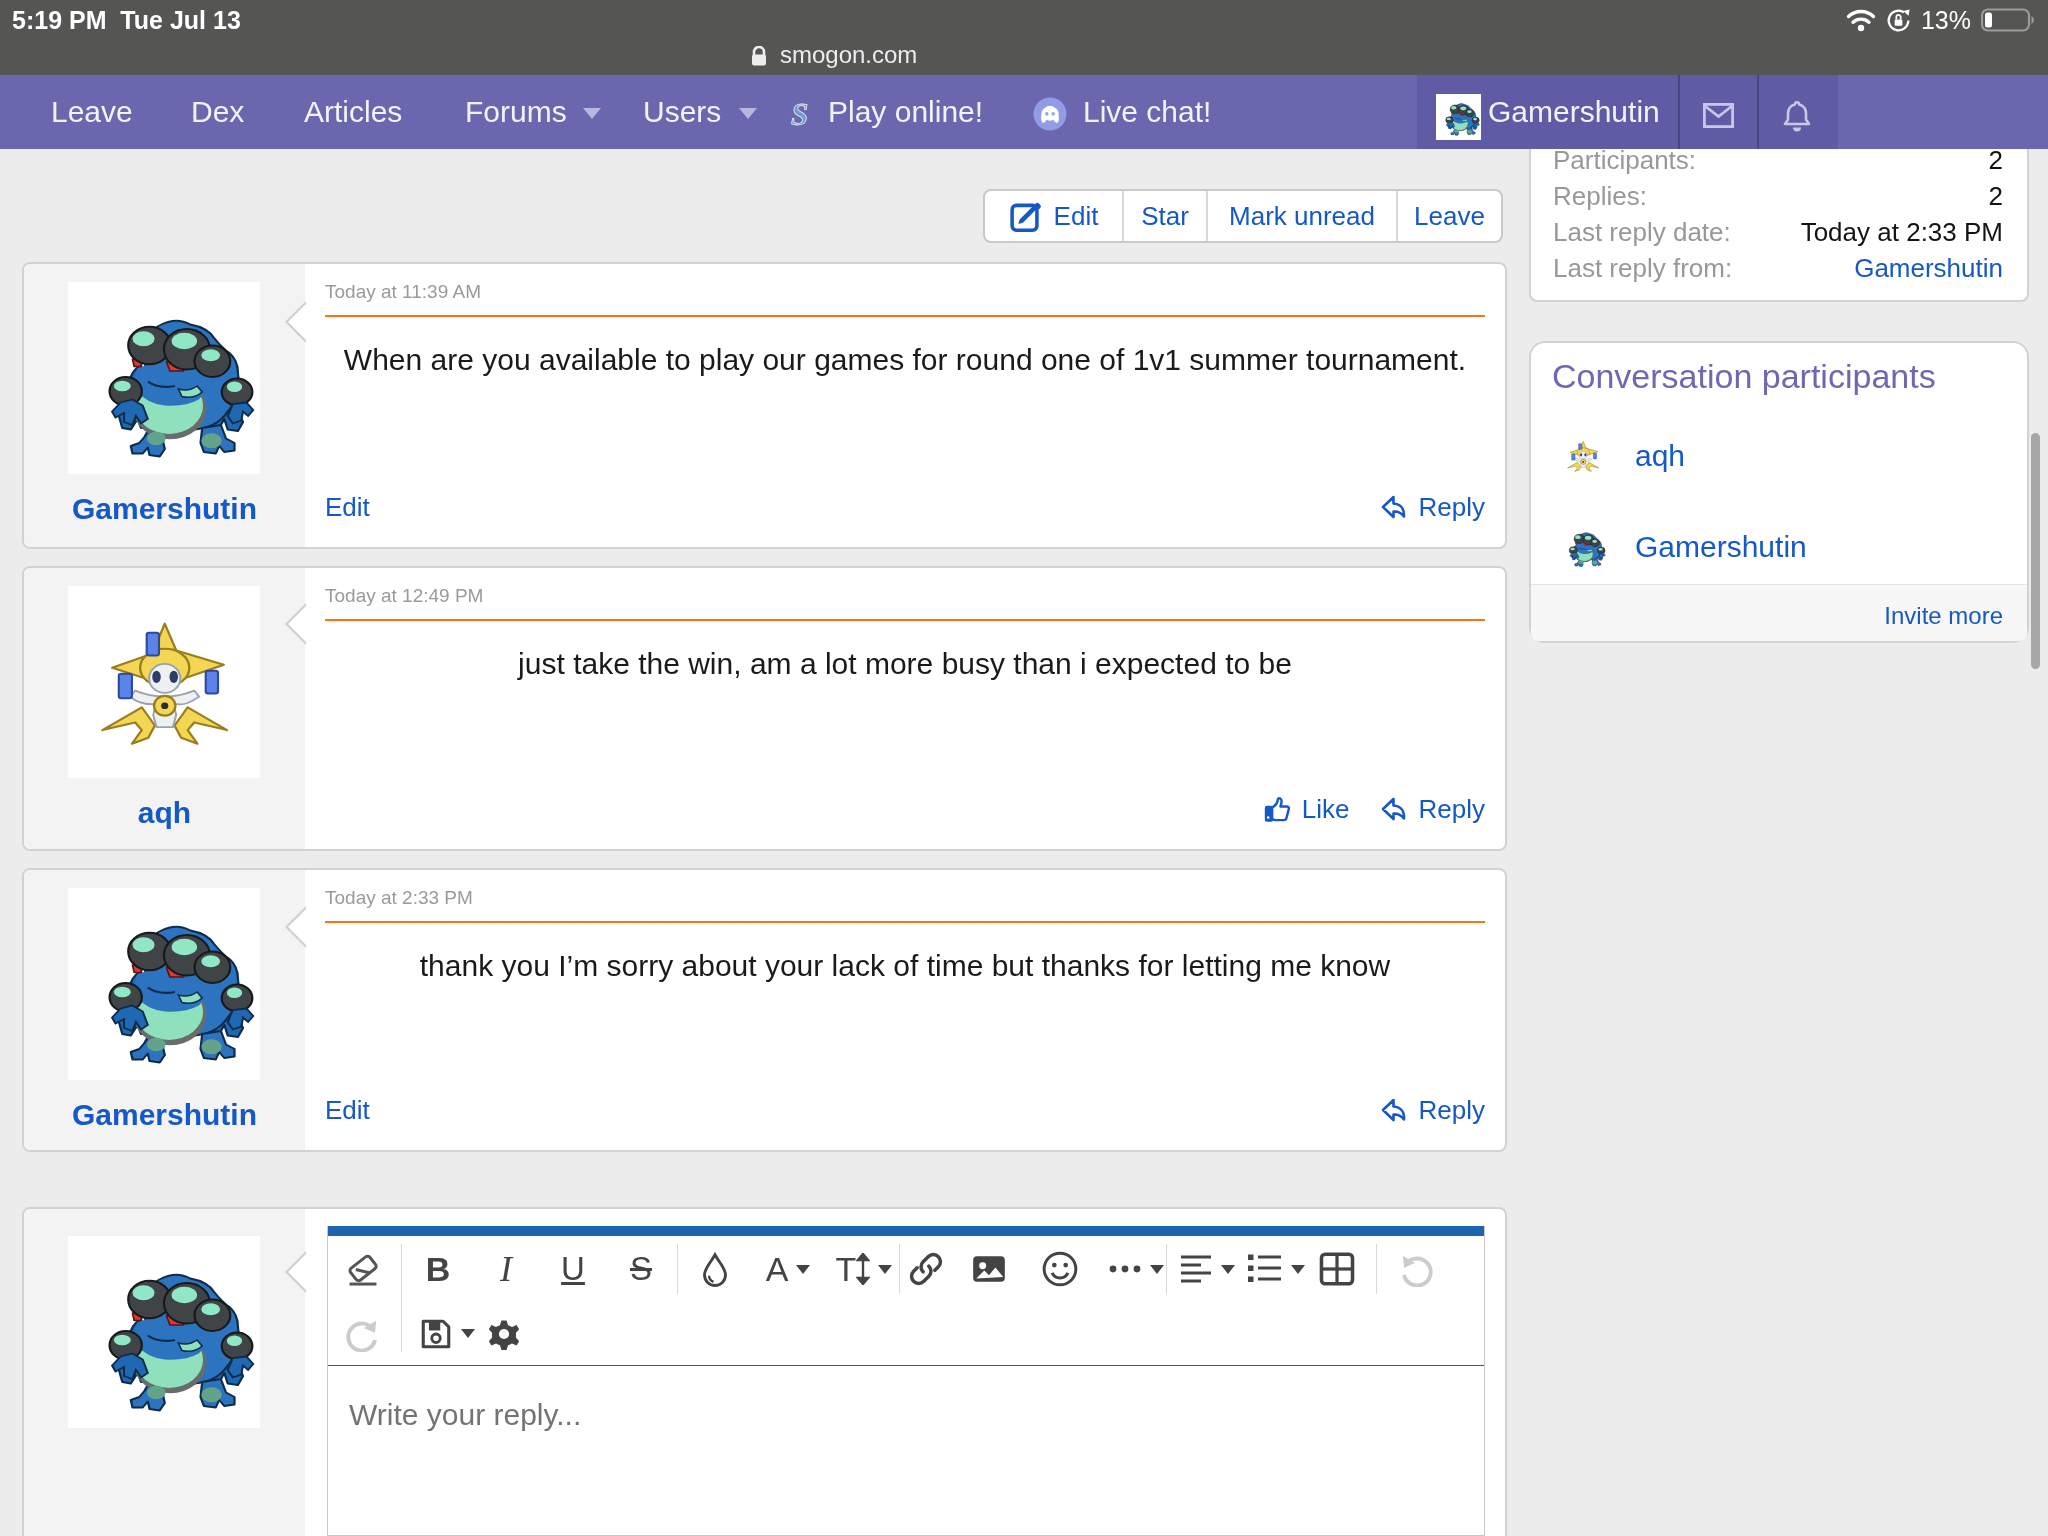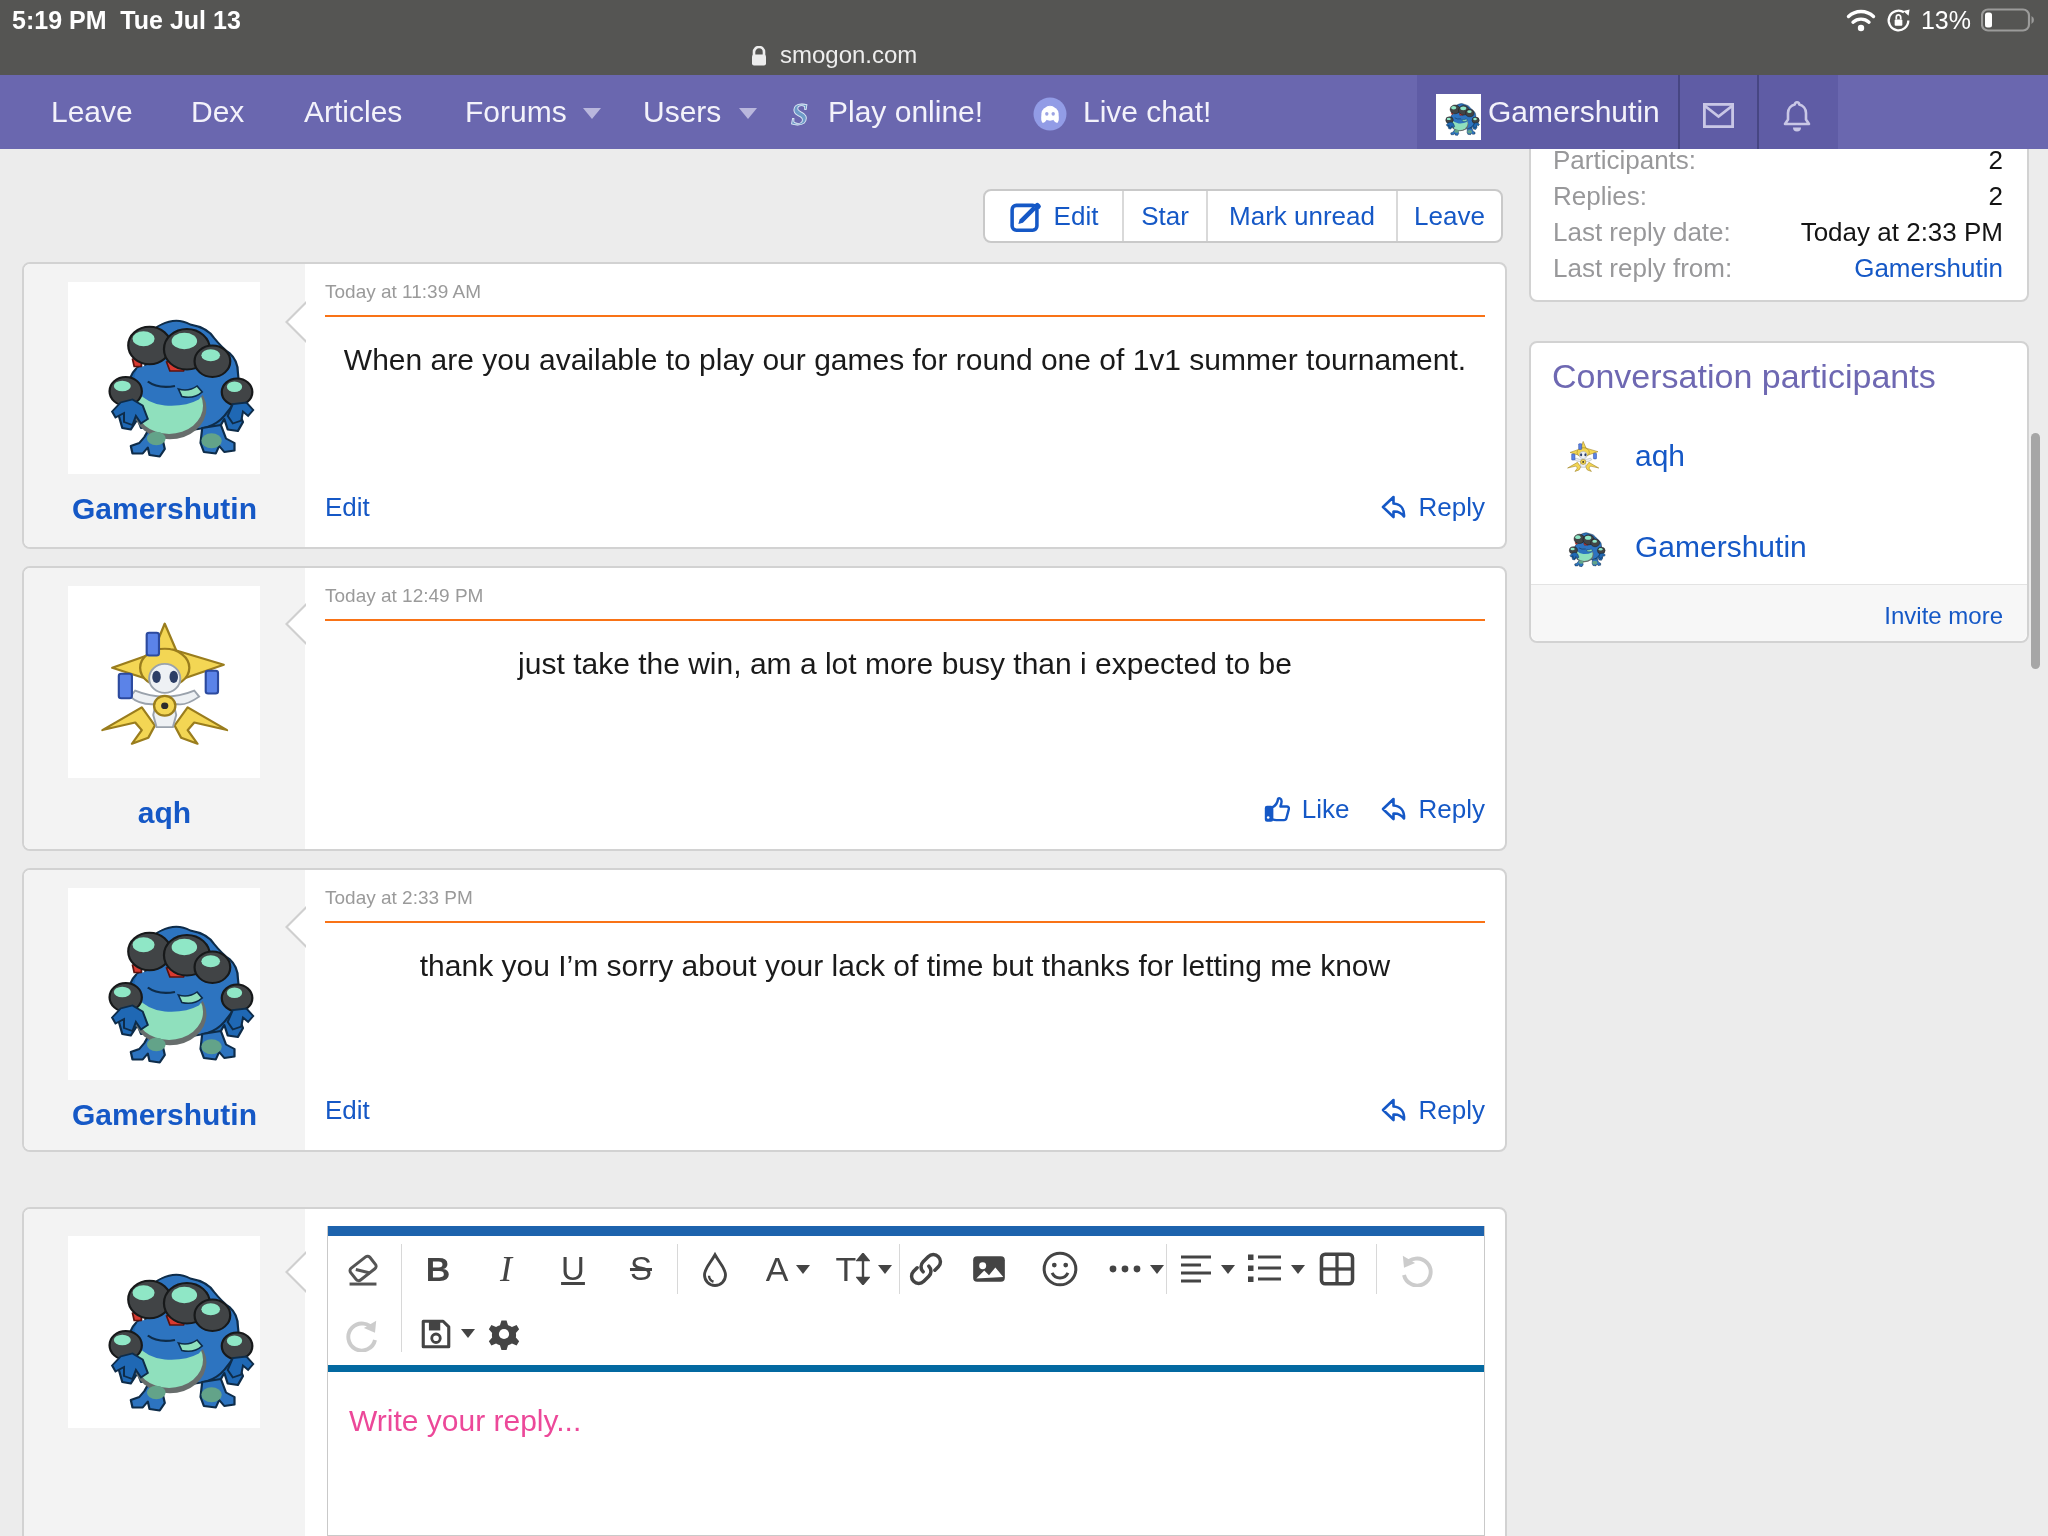--- a/index.html
+++ b/index.html
@@ -29,21 +29,21 @@
   .actionbar { position:absolute; left:983px; top:189px; width:520px; height:54px; background:#fff; border:2px solid #c9c9c9; border-radius:8px; display:flex; align-items:stretch; color:#1558c6; font-size:26px; }
   .ab-cell { display:flex; align-items:center; justify-content:center; gap:9px; }
   .ab-sep { width:2px; background:#d9d9d9; }
 
   
   .statsblock { position:absolute; left:1529px; top:118px; width:500px; height:184px; background:#fff; border:2px solid #d2d2d2; border-radius:8px; font-size:26px; }
   .sb-rows { position:absolute; left:22px; right:24px; top:22px; }
   .sb-row { height:36px; line-height:36px; display:flex; justify-content:space-between; }
   .sb-lab { color:#98989a; }
   .sb-val { color:#141414; }
-  .partblock { position:absolute; left:1529px; top:341px; width:500px; height:302px; background:#fff; border:2px solid #d2d2d2; border-radius:8px; }
+  .partblock { position:absolute; left:1529px; top:341px; width:500px; height:302px; background:#fff; border:2px solid #d2d2d2; border-radius:16px; }
   .pb-head { position:absolute; left:21px; top:14px; font-size:34px; color:#6e68b2; }
   .pb-row { position:absolute; left:28px; height:48px; display:flex; align-items:center; gap:28px; font-size:30px; color:#1558c6; }
   .pb-av { width:48px; height:48px; }
   .pb-foot { position:absolute; left:0; right:0; bottom:0; height:57px; background:#f7f7f7; border-top:1px solid #e3e3e3; border-radius:0 0 8px 8px; }
   .pb-invite { position:absolute; right:24px; top:17px; font-size:24px; color:#1558c6; }
 
   
   .card { position:absolute; left:22px; width:1485px; background:#fff; border:2px solid #d2d2d2; border-radius:8px; }
   .avcol { position:absolute; left:0; top:0; bottom:0; width:281px; background:#f3f3f3; border-radius:6px 0 0 6px; }
   .av192 { position:absolute; left:44px; top:18px; width:192px; height:192px; background:#fff; }
@@ -58,21 +58,21 @@
   .arr-i { position:absolute; left:264px; width:0; height:0; border:18px solid transparent; border-right-color:#ffffff; border-left:none; }
 
   
   .edcard { position:absolute; left:22px; top:1207px; width:1485px; height:400px; background:#fff; border:2px solid #d2d2d2; border-radius:8px 8px 0 0; }
   .edbox { position:absolute; left:303px; top:17px; width:1158px; border:1px solid #c9c9c9; border-top:none; }
   .ed-blue { height:10px; background:#1d63ad; }
   .ed-row { position:relative; height:66px; }
   .ed-row2 { position:relative; height:63px; }
   .ed-icon { position:absolute; top:0; height:100%; display:flex; align-items:center; justify-content:center; }
   .ed-sep { position:absolute; top:8px; width:1px; background:#d8d8d8; }
-  .ed-text { border-top:7px solid #0369a1; height:170px; padding:32px 0 0 21px; font-size:30px; color:#ec4899; }
+  .ed-text { border-top:1px solid #0369a1; height:170px; padding:32px 0 0 21px; font-size:30px; color:#737373; }
   .bld { font-weight:bold; color:#444; font-size:34px; }
   svg { display:block; }
 </style>
 </head>
 <body>
 <div class="status">
   <div class="st-time">5:19 PM&nbsp;&nbsp;Tue Jul 13</div>
   <div class="st-url">
     <svg style="display:inline-block;vertical-align:-3px" width="16" height="20" viewBox="0 0 16 20">
         <path d="M3 9 V6 a5 5 0 0 1 10 0 V9" fill="none" stroke="#ededed" stroke-width="2.6"></path>

